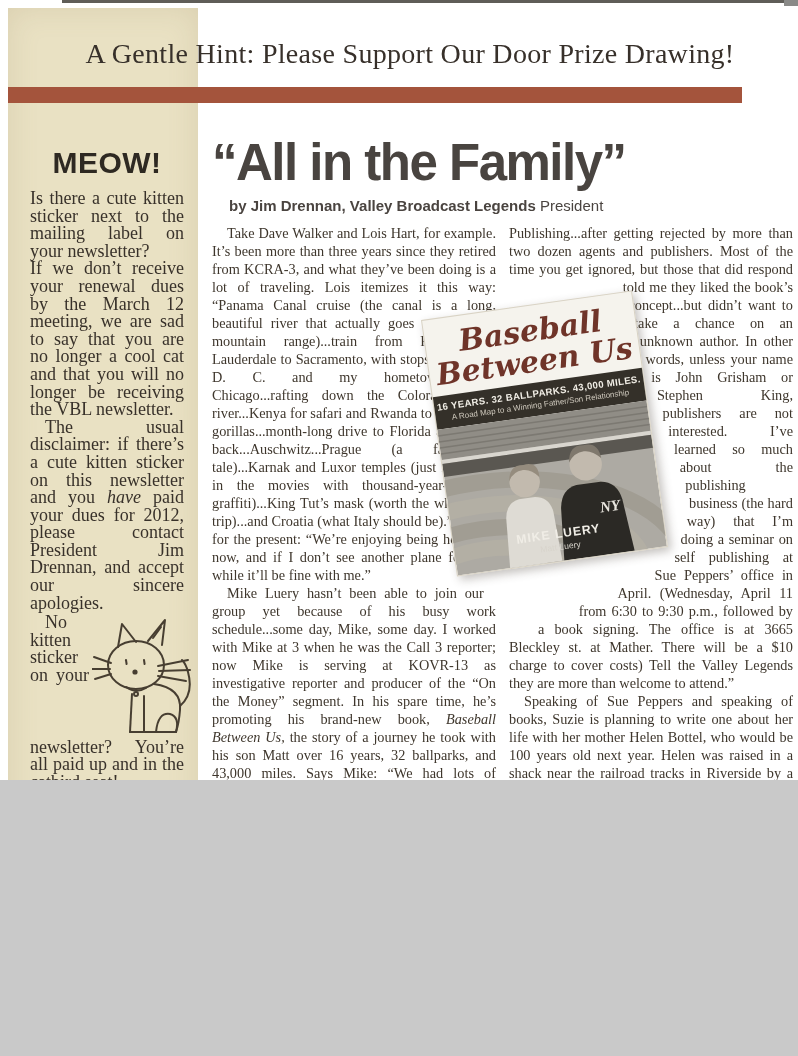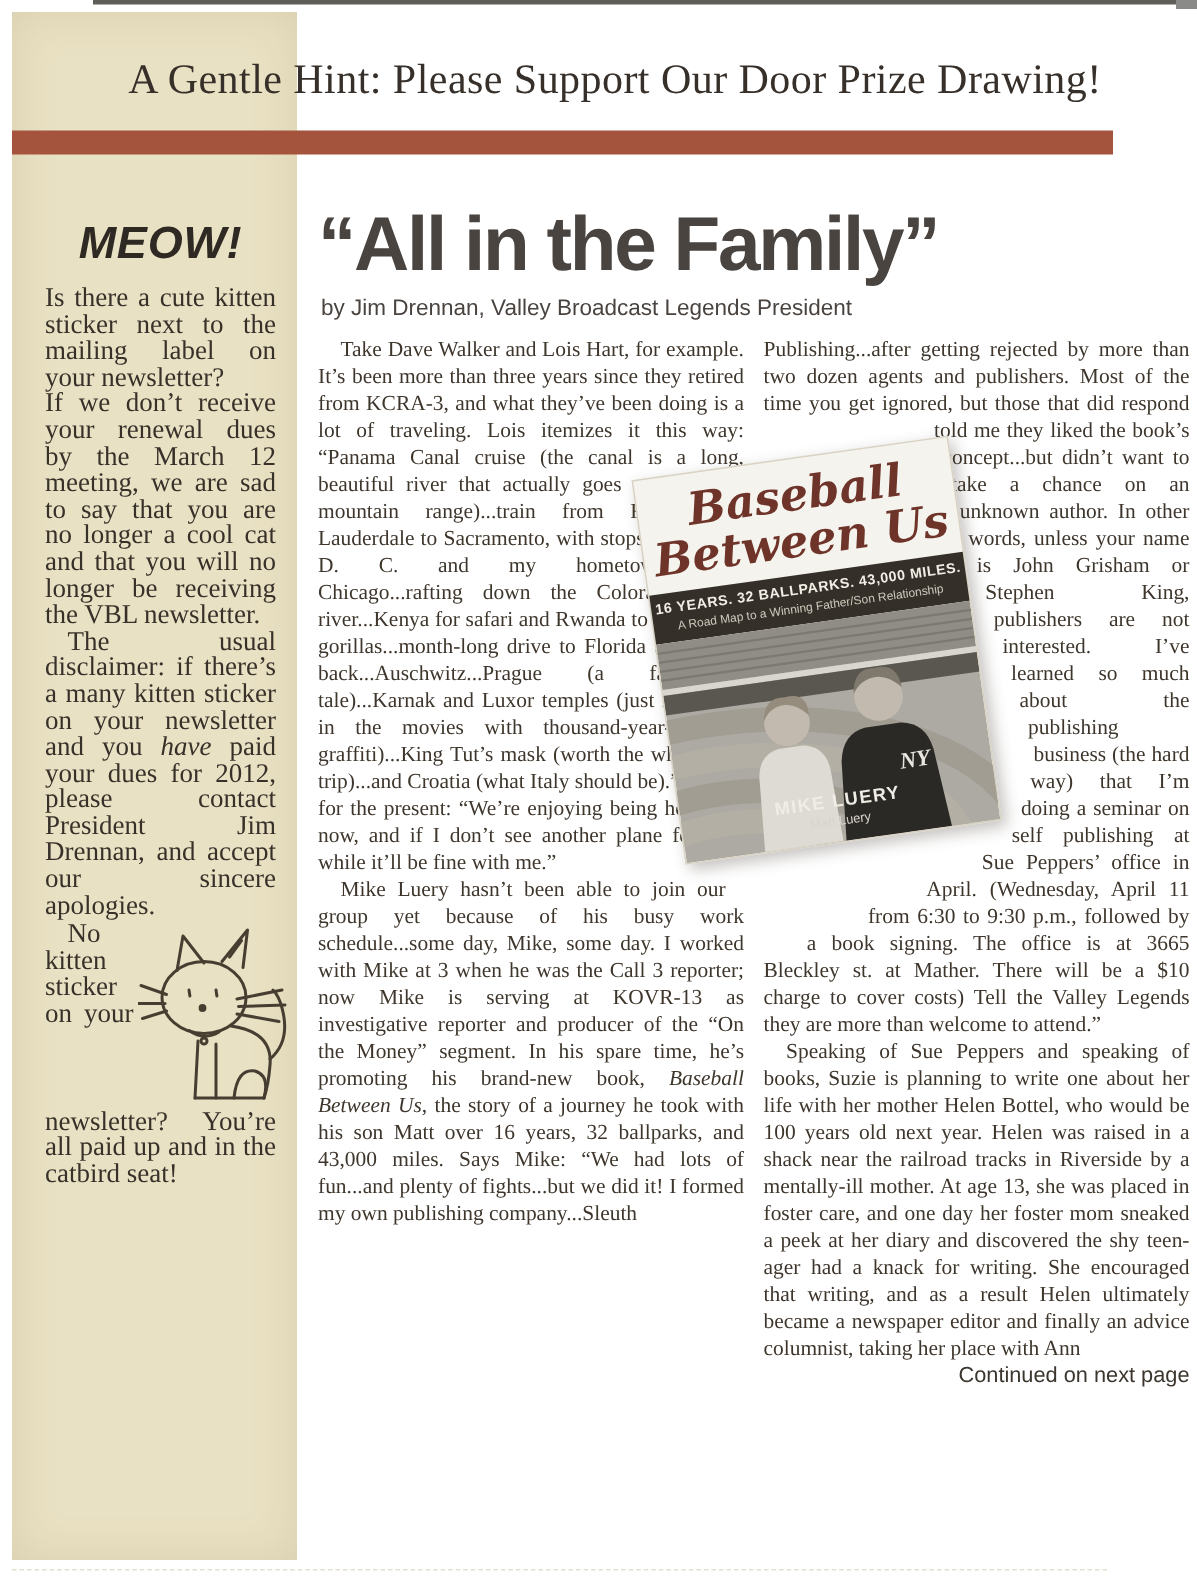--- a/index.html
+++ b/index.html
@@ -2,51 +2,51 @@
 <html style="--paper: #ffffff; --tan: #e9e1c3; --bar: #a4543c; --ink: #3b342b; --title_ink: #494440; --header_ink: #37302a; --cover_script: #6f3429; --cover_band: #343029; --line: #5f5d58;"><head>
 <meta charset="utf-8">
 <style>
   :root{
     --paper:#ffffff; --tan:#e9e1c3; --bar:#a4543c; --ink:#3b342b;
     --title_ink:#494440; --header_ink:#37302a; --cover_script:#6f3429;
     --cover_band:#343029; --line:#5f5d58;
   }
   html,body{margin:0;padding:0;}
   body{background:#c9c9c9;font-family:"Liberation Serif",serif;}
-  .page{position:relative;width:798px;height:1056px;background:var(--paper);margin:0 auto;overflow:hidden;}
+  .page{position:relative;width:798px;height:780px;background:var(--paper);margin:0 auto;overflow:hidden;}
 
   .top-line{position:absolute;left:62px;top:0;width:736px;height:3px;background:var(--line);}
   .corner-mark{position:absolute;right:0;top:0;width:14px;height:6px;background:#8a8a88;}
 
   .tan-strip{position:absolute;left:8px;top:8px;width:190px;height:1032px;background:var(--tan);
     box-shadow:inset 0 0 30px rgba(150,130,90,.18);}
 
   .masthead{position:absolute;left:60px;top:38px;width:700px;text-align:center;}
   .masthead h1{margin:0;font-family:"Liberation Serif",serif;font-weight:400;font-size:28px;
     color:var(--header_ink);letter-spacing:.3px;}
 
   .red-bar{position:absolute;left:8px;top:87px;width:734px;height:16px;background:var(--bar);}
 
   
   .sidebar{position:absolute;left:8px;top:146px;width:190px;box-sizing:border-box;
     padding:0 14px 0 22px;color:#38312a;}
   .sidebar h2{margin:0 0 10px 0;text-align:center;font-family:"Liberation Sans",sans-serif;
-    font-weight:bold;font-size:30px;letter-spacing:.5px;color:#2e2922;font-style:italic;}
+    font-weight:bold;font-size:30px;letter-spacing:.5px;color:#2e2922;}
   .sidebar .para{font-size:18px;line-height:17.6px;}
   .kitten-note{margin-top:2px;}
   .cat-float{float:right;width:100px;height:120px;margin:4px -8px 0 3px;
     shape-outside:polygon(0 0,100% 0,100% 100%,0 100%);}
   .cat-float svg{display:block;width:100%;height:100%;}
 
   
   .article{position:absolute;left:212px;top:136px;width:581px;color:#3e362c;}
   .article-title{margin:0;font-family:"Liberation Sans",sans-serif;font-weight:bold;
     font-size:51px;letter-spacing:-1.5px;color:var(--title_ink);line-height:1.05;}
   .byline{margin:7px 0 10px 2px;font-family:"Liberation Sans",sans-serif;font-size:15px;color:#4a4440;}
-  .byline b{font-weight:normal;}
+  .byline b{font-weight:bold;margin-left:15px;}
   .columns{display:flex;gap:13px;margin-top:4px;}
   .col{flex:1 1 0;min-width:0;}
   .para{margin:0;text-align:justify;font-size:14.3px;line-height:18px;}
   .para.indent{text-indent:15px;}
   .para b{font-weight:normal;}
   .para i{font-style:italic;}
 
   .shim{pointer-events:none;}
   .shim-col1{float:right;width:52px;height:245px;margin-top:120px;
     shape-outside:polygon(0 0,100% 0,100% 100%,78% 100%) border-box;}
@@ -81,21 +81,21 @@
   <div class="masthead">
     <h1>A Gentle Hint: Please Support Our Door Prize Drawing!</h1>
   </div>
   <div class="red-bar"></div>
 
   <aside class="sidebar">
     <h2>MEOW!</h2>
     <div class="sidebar-body">
         <p class="para"><span>Is there a cute kitten sticker next to the mailing label on your newsletter?</span></p>
         <p class="para"><span>If we don’t receive your renewal dues by the March 12 meeting, we are sad to say that you are no longer a cool cat and that you will no longer be receiving the VBL newsletter.</span></p>
-        <p class="para indent"><span>The usual disclaimer: if there’s a many kitten sticker on your newsletter and you </span><i>have</i><span> paid your dues for 2012, please contact President Jim Drennan, and accept our sincere apologies.</span></p>
+        <p class="para indent"><span>The usual disclaimer: if there’s a cute kitten sticker on this newsletter and you </span><i>have</i><span> paid your dues for 2012, please contact President Jim Drennan, and accept our sincere apologies.</span></p>
       </div>
     <div class="kitten-note">
       <div class="cat-float">
         <svg viewBox="0 0 100 120">
           <g fill="none" stroke="#473e31" stroke-width="2" stroke-linecap="round" stroke-linejoin="round">
             <ellipse cx="44" cy="47" rx="28" ry="24"></ellipse>
             <path d="M26 29 L30 6 L44 24"></path>
             <path d="M56 23 L73 2 L70 27"></path>
             <path d="M61 20 L69 9"></path>
             <path d="M34 42 l0.6 4"></path>

